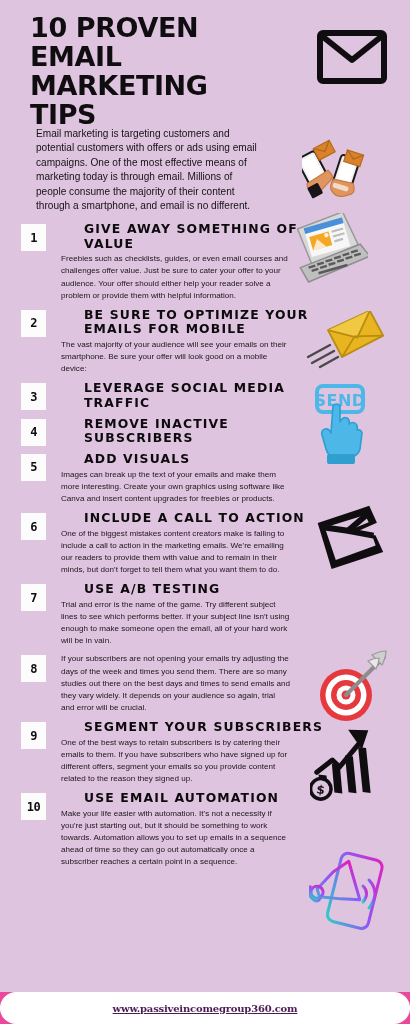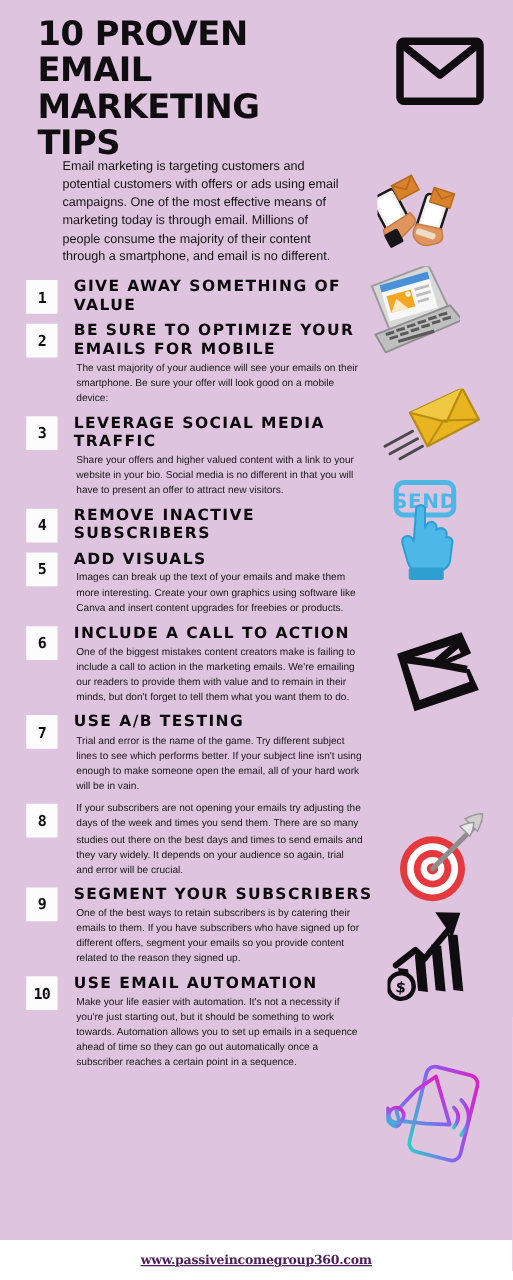--- a/index.html
+++ b/index.html
@@ -40,21 +40,21 @@
     font-weight: bold;
     font-size: 27px;
     line-height: 1.07;
     letter-spacing: -0.4px;
     color: #100d10;
     text-transform: uppercase;
   }
 
   #header-intro {
     position: absolute;
-    left: 50px;
+    left: 36px;
     top: 127px;
     width: 225px;
     font-family: "Liberation Sans", sans-serif;
     font-size: 10.1px;
     line-height: 1.43;
     color: #161216;
   }
 
   
   #tips {
@@ -90,20 +90,21 @@
   .tip-title {
     font-family: "DejaVu Sans", sans-serif;
     font-weight: bold;
     font-size: 12.4px;
     line-height: 1.18;
     letter-spacing: 1.15px;
     color: #0d0a0d;
     text-transform: uppercase;
     margin-bottom: 2px;
     width: 245px;
+    margin-left: 25px;
   }
 
   .tip-body {
     font-family: "Liberation Sans", sans-serif;
     font-size: 8.1px;
     line-height: 1.5;
     color: #1b161b;
     width: 231px;
     padding-left: 2px;
   }
@@ -112,20 +113,21 @@
   #footer {
     position: absolute;
     left: 0;
     top: 992px;
     width: 410px;
     height: 32px;
     background: #ffffff;
     display: flex;
     align-items: center;
     justify-content: center;
+    border-radius: 16px;
   }
 
   #footer-link {
     font-family: "DejaVu Serif", serif;
     font-weight: bold;
     font-size: 10px;
     color: #4a1d55;
     text-decoration: underline;
     letter-spacing: -0.2px;
   }
@@ -151,32 +153,32 @@
   <div id="poster">
 
     <h1 id="header-title">10 PROVEN EMAIL MARKETING TIPS</h1>
     <p id="header-intro">Email marketing is targeting customers and potential customers with offers or ads using email campaigns. One of the most effective means of marketing today is through email. Millions of people consume the majority of their content through a smartphone, and email is no different.</p>
 
     <div id="tips">
 
       <div class="tip">
         <div class="tip-badge">1</div>
         <div class="tip-title">GIVE AWAY SOMETHING OF VALUE</div>
+        <div class="tip-body">Freebies such as checklists, guides, or even email courses and challenges offer value. Just be sure to cater your offer to your audience. Your offer should either help your reader solve a problem or provide them with helpful information.</div>
       </div>
 
       <div class="tip">
         <div class="tip-badge">2</div>
         <div class="tip-title">BE SURE TO OPTIMIZE YOUR EMAILS FOR MOBILE</div>
         <div class="tip-body">The vast majority of your audience will see your emails on their smartphone. Be sure your offer will look good on a mobile device:</div>
       </div>
 
       <div class="tip">
         <div class="tip-badge">3</div>
         <div class="tip-title">LEVERAGE SOCIAL MEDIA TRAFFIC</div>
-        <div class="tip-body">Share your offers and higher valued content with a link to your website in your bio. Social media is no different in that you will have to present an offer to attract new visitors.</div>
       </div>
 
       <div class="tip">
         <div class="tip-badge">4</div>
         <div class="tip-title">REMOVE INACTIVE SUBSCRIBERS</div>
       </div>
 
       <div class="tip">
         <div class="tip-badge">5</div>
         <div class="tip-title">ADD VISUALS</div>

